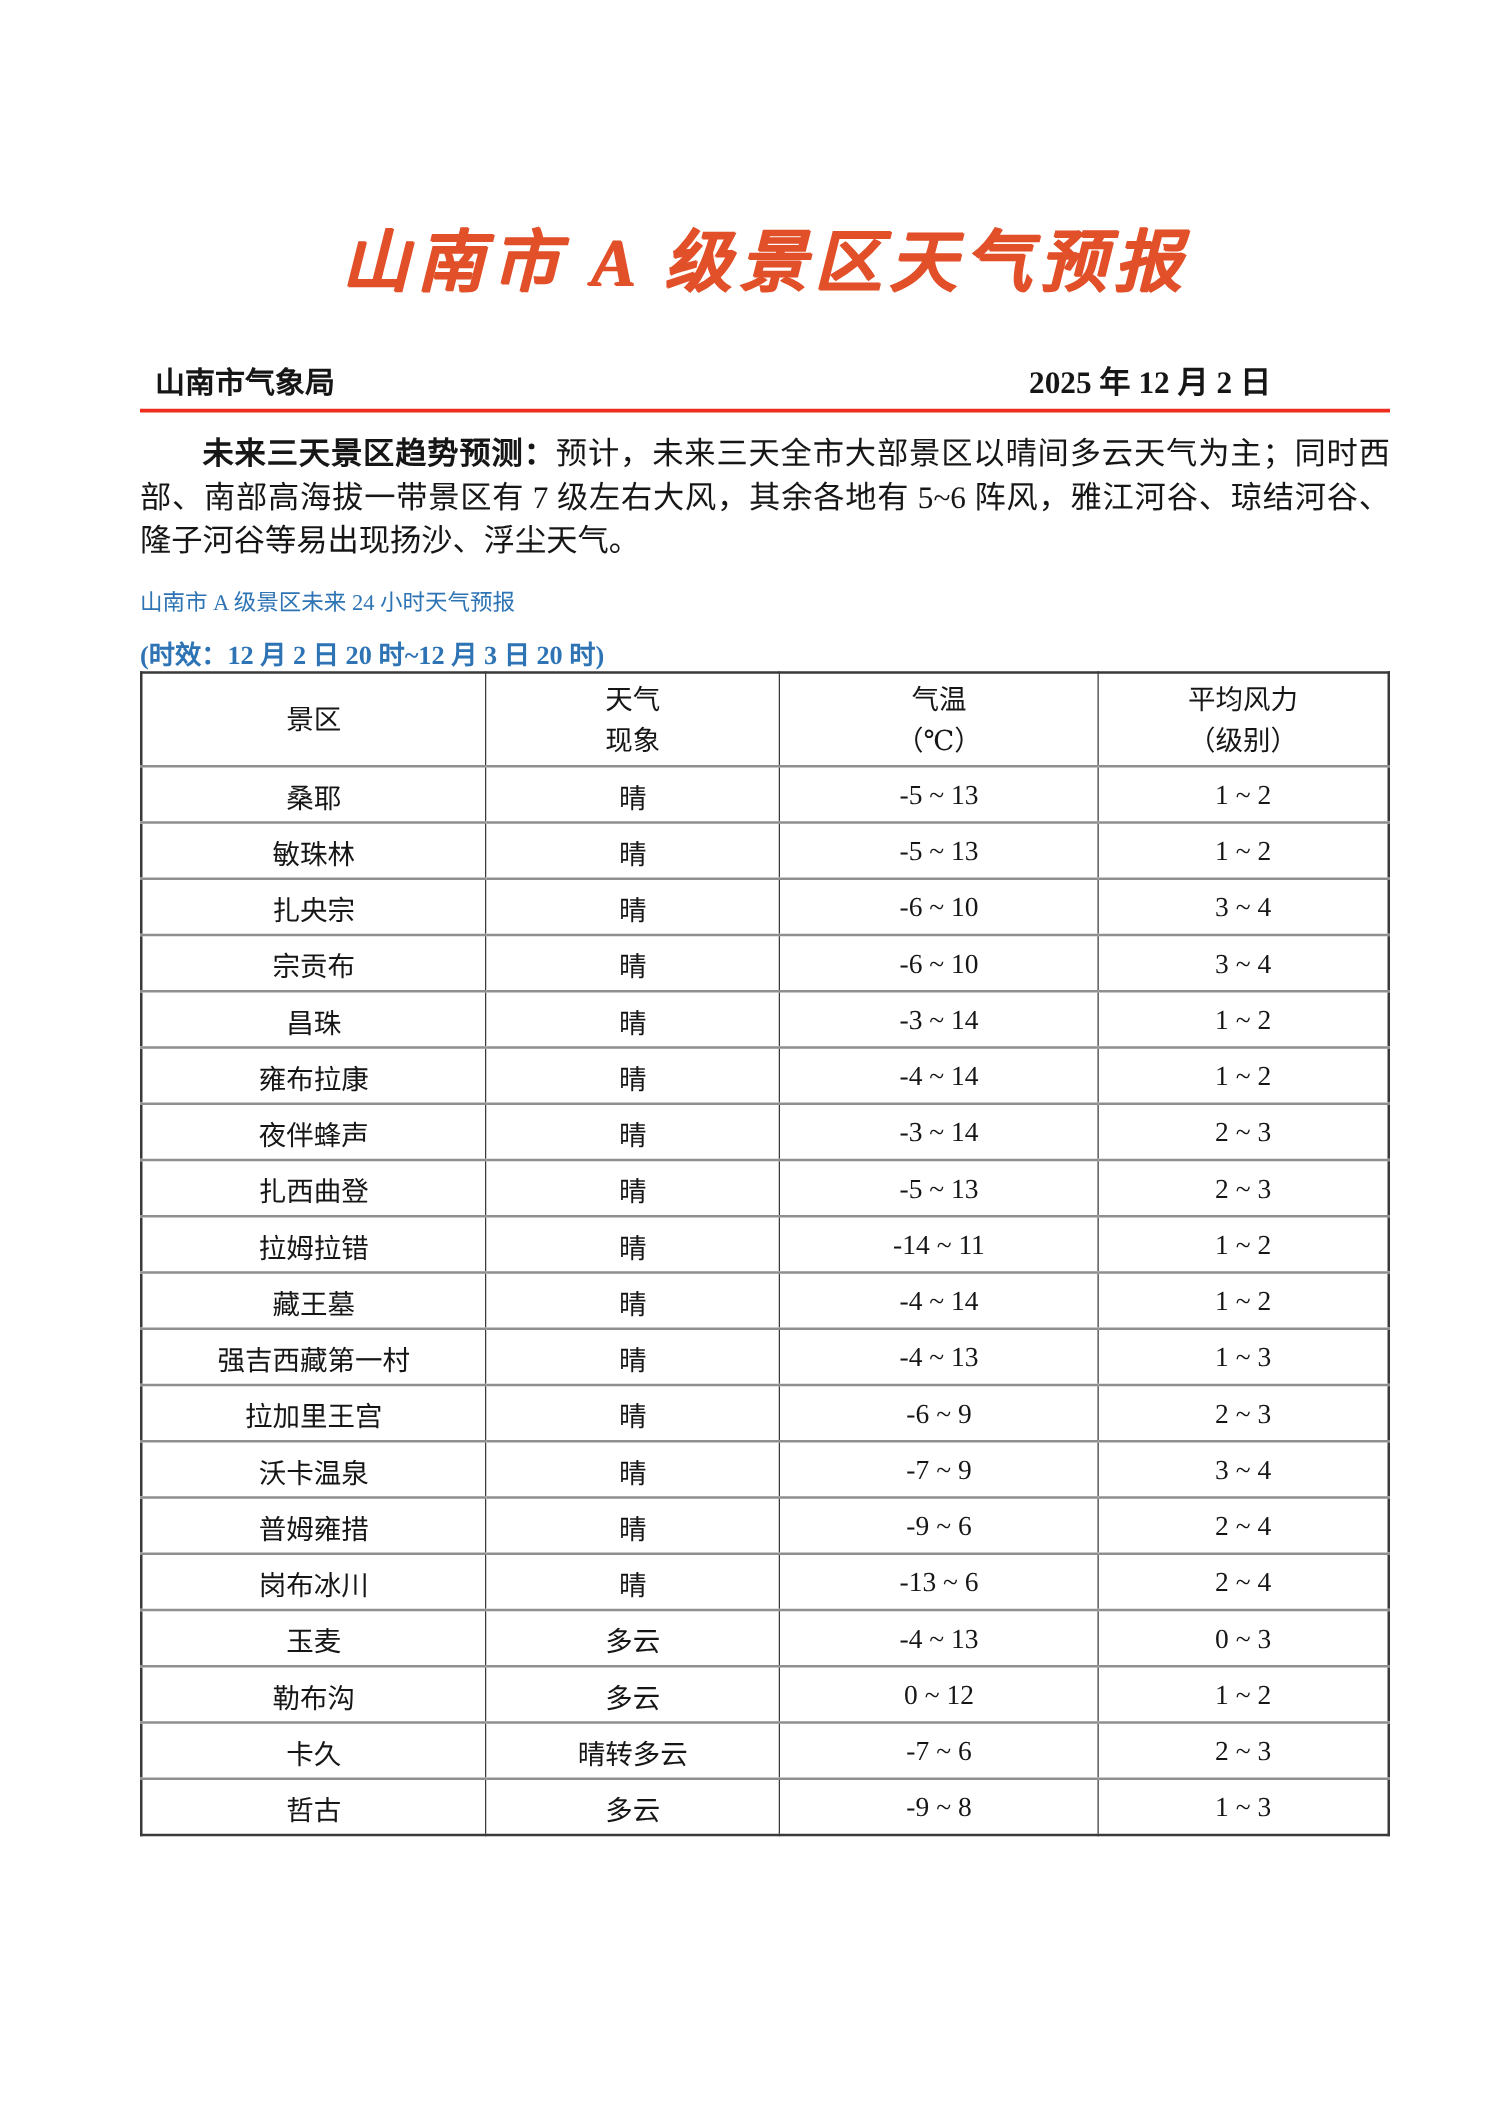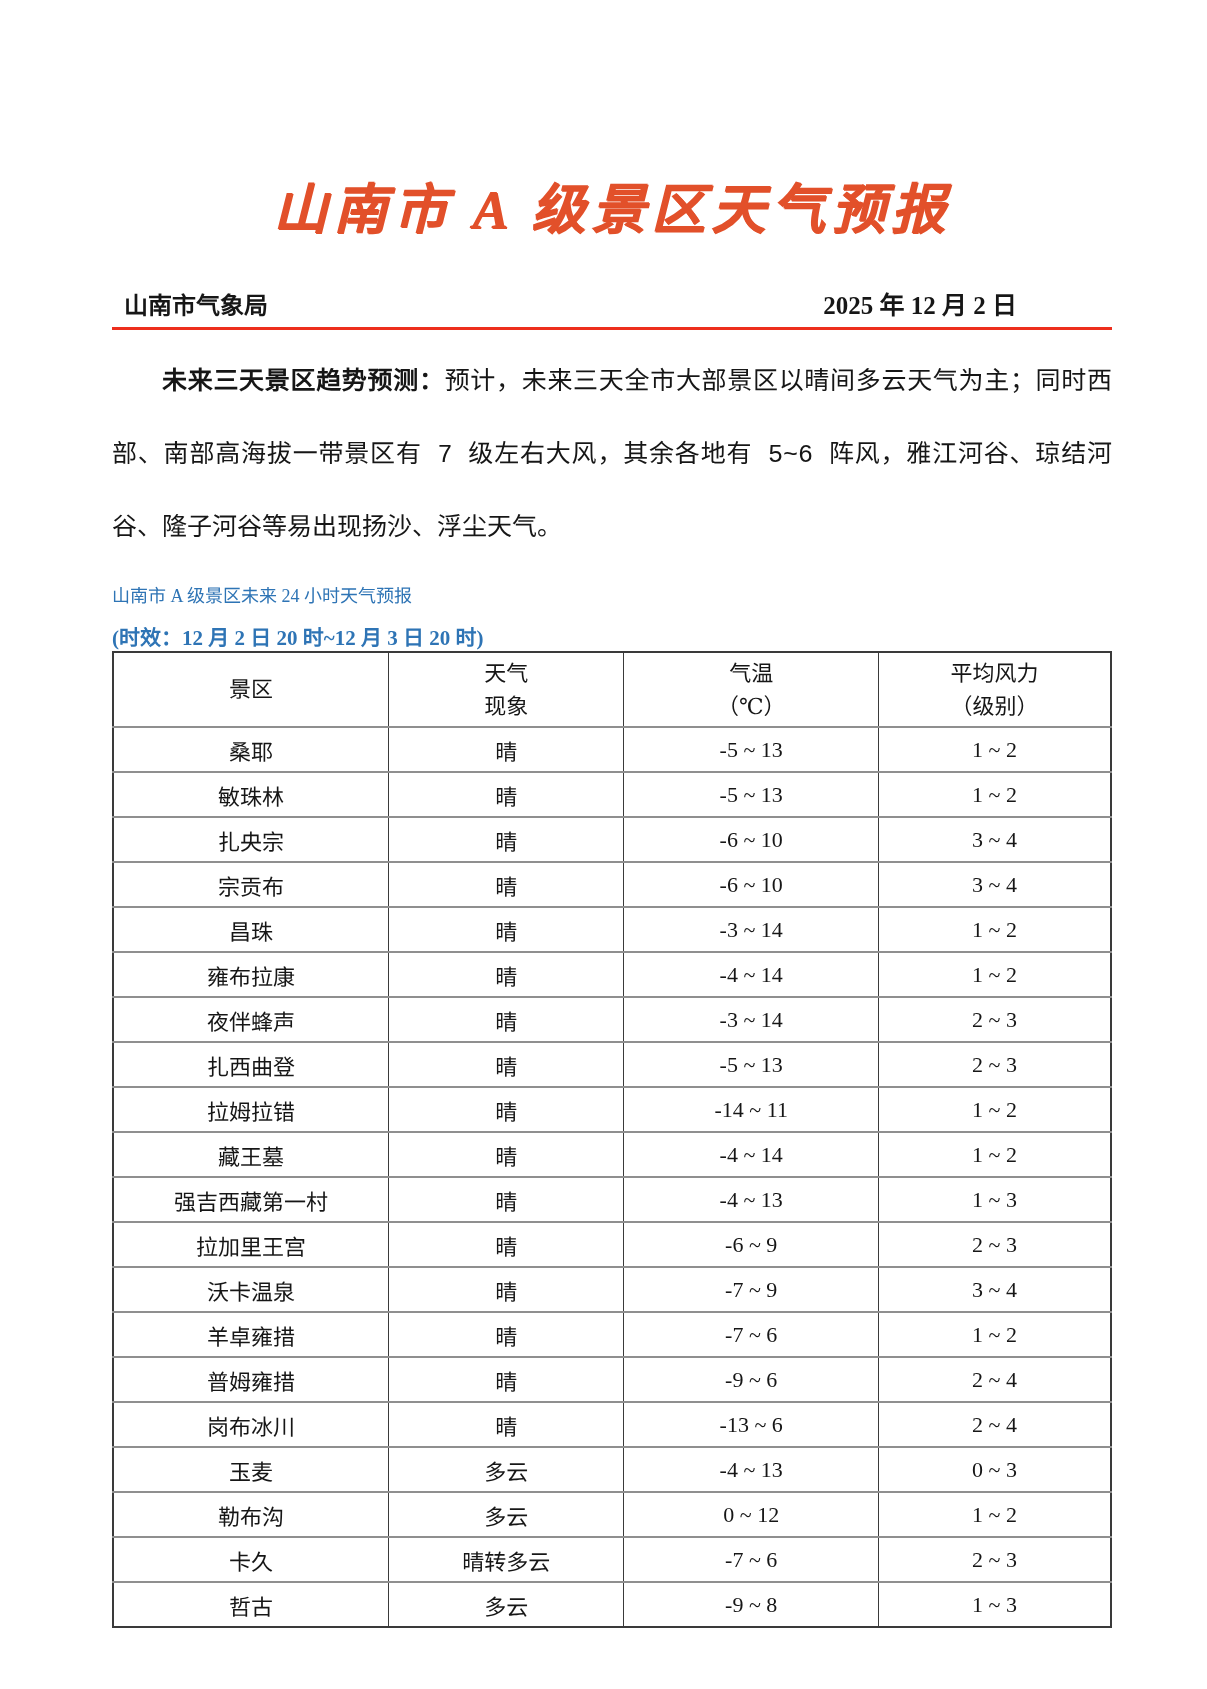--- a/index.html
+++ b/index.html
@@ -49,24 +49,23 @@
     padding-left:12px;
   }
   .masthead .date{
     font-size:25px;
     padding-right:95px;
     font-weight:bold;
   }
   .summary{
     margin:16px 0 0 0;
     font-size:25px;
-    line-height:73px;
+    line-height:35px;
     text-align:justify;
     text-indent:2em;
-    font-family:Liberation Mono, monospace;
   }
   .summary .lead{font-weight:bold;}
   .table-title{
     margin:16px 0 0 0;
     text-align:left;
     font-size:18px;
     font-weight:normal;
     color:var(--heading-blue);
   }
   .table-validity{
@@ -210,26 +209,20 @@
           <td>-6 ~ 9</td>
           <td>2 ~ 3</td>
         </tr>
         <tr>
           <td>沃卡温泉</td>
           <td>晴</td>
           <td>-7 ~ 9</td>
           <td>3 ~ 4</td>
         </tr>
         <tr>
-          <td>羊卓雍措</td>
-          <td>晴</td>
-          <td>-7 ~ 6</td>
-          <td>1 ~ 2</td>
-        </tr>
-        <tr>
           <td>普姆雍措</td>
           <td>晴</td>
           <td>-9 ~ 6</td>
           <td>2 ~ 4</td>
         </tr>
         <tr>
           <td>岗布冰川</td>
           <td>晴</td>
           <td>-13 ~ 6</td>
           <td>2 ~ 4</td>

